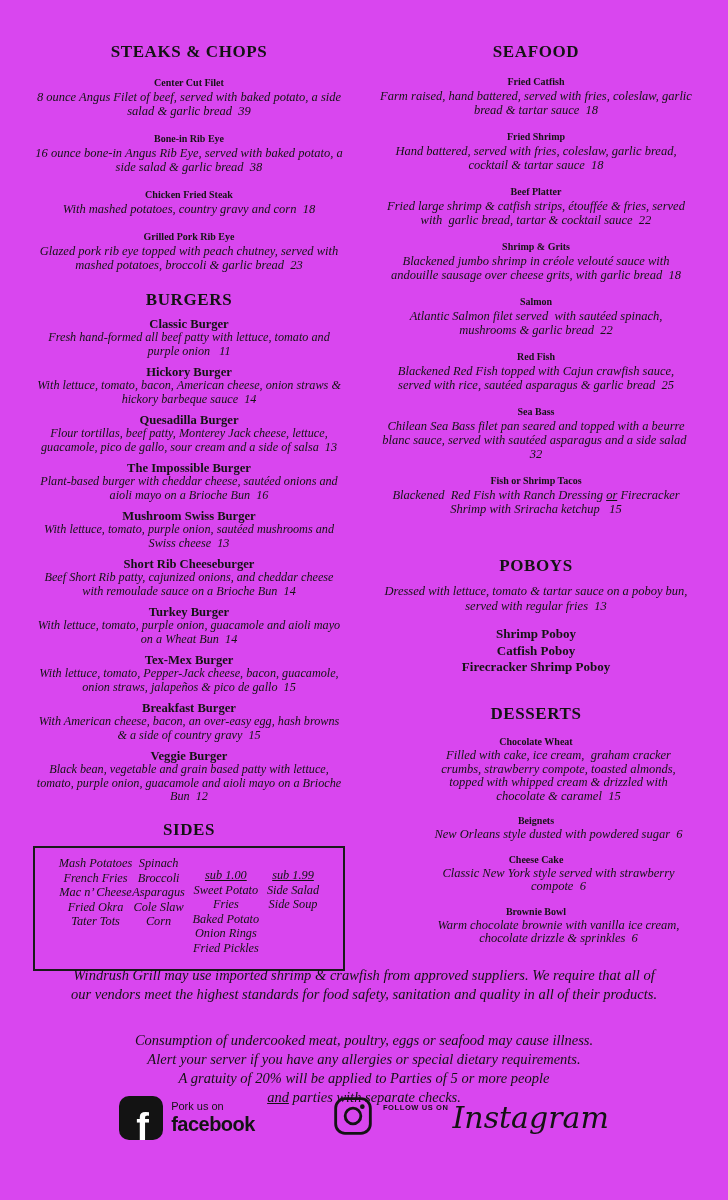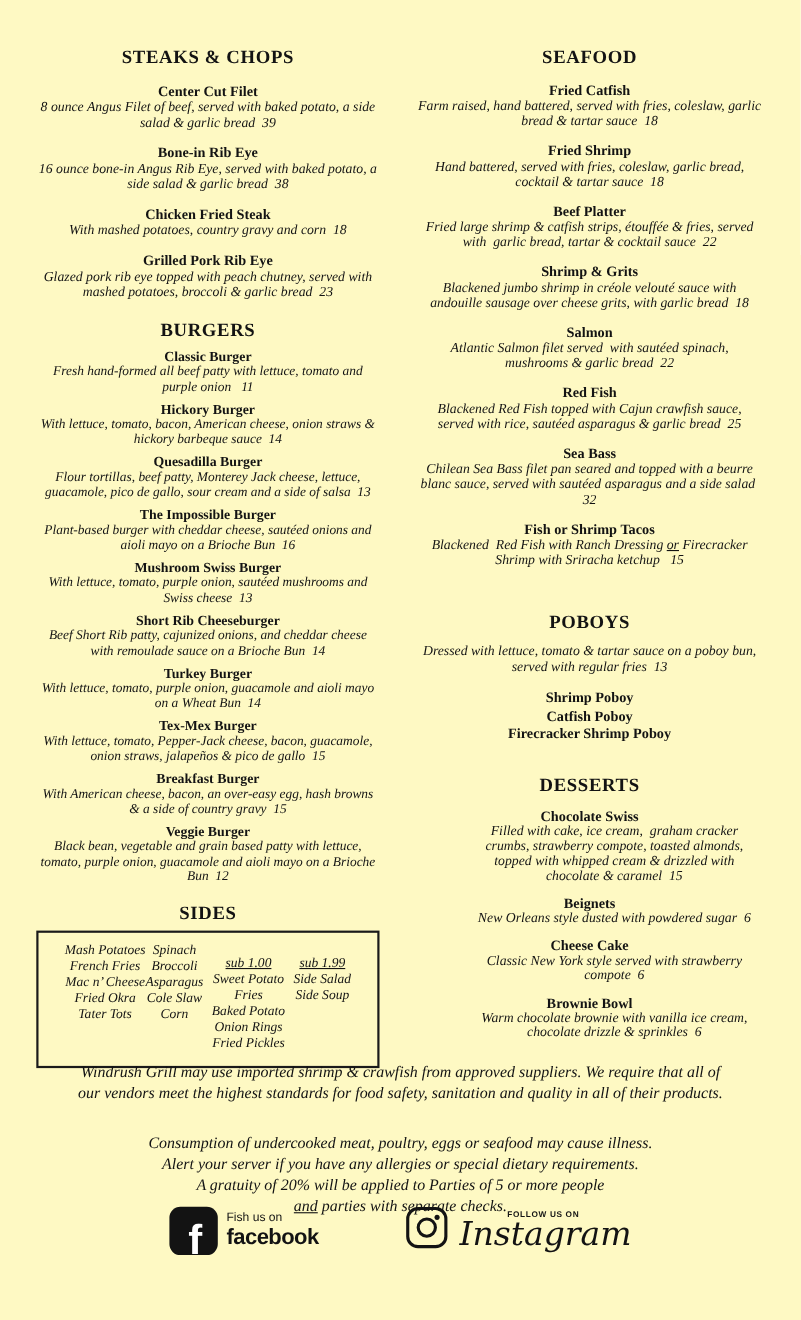--- a/index.html
+++ b/index.html
@@ -1,29 +1,29 @@
 <!DOCTYPE html>
 <html><head>
 <meta charset="utf-8">
 <style>
   html,body{margin:0;padding:0;}
-  .page{position:relative;width:728px;height:1200px;background:#fef9c3;color:#131313;
+  .page{position:relative;width:728px;height:1200px;background:#d946ef;color:#131313;
         font-family:"Liberation Serif", serif;overflow:hidden;}
   .col{position:absolute;top:0;width:312px;height:1200px;}
   .col-left{left:33px;}
   .col-right{left:380px;}
   .menu-section{position:absolute;left:0;width:100%;text-align:center;}
   .sec-steaks{top:42px;}
   .sec-burgers{top:290px;}
   .sec-sides{top:820px;}
   .sec-seafood{top:42px;}
   .sec-poboys{top:556px;}
   .sec-desserts{top:704px;}
   .section-title{margin:0 0 4px 0;font-size:17px;line-height:20px;font-weight:bold;letter-spacing:.6px;}
-  .item-name{font-weight:bold;font-size:13px;line-height:15px;}
+  .item-name{font-weight:bold;font-size:10px;line-height:15px;}
   .item-desc{font-style:italic;font-size:12.5px;line-height:14px;}
   .menu-item{margin-top:12px;}
   .sec-burgers .item-name{font-size:12.6px;line-height:14px;}
   .sec-burgers .item-desc{font-size:12.2px;line-height:13.5px;}
   .sec-burgers .menu-item{margin-top:7px;}
   .sec-steaks .menu-item{margin-top:13px;}
   .sec-seafood .menu-item{}
   .sec-desserts .menu-item{margin-top:10px;}
   .sec-desserts .item-desc{line-height:13.5px;margin-left:45px;}
   .section-intro{font-style:italic;font-size:12.5px;line-height:15px;margin-top:8px;}
@@ -42,21 +42,21 @@
   .social-row{position:absolute;top:1096px;left:0;right:0;display:flex;
               justify-content:center;align-items:center;gap:78px;}
   .fb-badge{display:flex;align-items:center;gap:8px;}
   .fb-icon{width:44px;height:44px;background:#131313;border-radius:10px;position:relative;overflow:hidden;}
   .fb-f{position:absolute;bottom:-9px;left:50%;transform:translateX(-38%);
         font-family:"Liberation Sans", sans-serif;font-weight:bold;font-size:38px;color:#ffffff;}
   .fb-text{display:flex;flex-direction:column;align-items:flex-start;font-family:"Liberation Sans", sans-serif;}
   .fb-line1{font-size:11px;color:#131313;}
   .fb-line2{font-size:20px;font-weight:bold;letter-spacing:-.5px;color:#131313;line-height:24px;}
   .ig-badge{display:flex;align-items:center;gap:10px;}
-  .ig-textwrap{display:flex;flex-direction:column;align-items:center;}
+  .ig-textwrap{display:flex;flex-direction:row;align-items:flex-start;}
   .ig-follow{font-family:"Liberation Sans", sans-serif;font-size:7.5px;letter-spacing:.6px;
              font-weight:bold;color:#131313;margin-right:4px;}
   .ig-label{font-style:italic;font-size:30px;line-height:30px;color:#131313;
             font-family:"DejaVu Serif", serif;}
 </style>
 </head>
 <body>
 
 <div class="page">
   <div class="col col-left">
@@ -229,21 +229,21 @@
             <div class="bold-line">Catfish Poboy</div>
             <div class="bold-line">Firecracker Shrimp Poboy</div>
           </div>
         </div>
   </section>
 
   <section class="menu-section sec-desserts">
     <h2 class="section-title">DESSERTS</h2>
     <div class="sec-body">
   <div class="menu-item">
-    <div class="item-name">Chocolate Swiss</div>
+    <div class="item-name">Chocolate Wheat</div>
     <div class="item-desc"><span>Filled with cake, ice cream,&nbsp; graham cracker crumbs, strawberry compote, toasted almonds, topped with whipped cream &amp; drizzled with chocolate &amp; caramel&nbsp; 15</span></div>
   </div>
 
 
   <div class="menu-item">
     <div class="item-name">Beignets</div>
     <div class="item-desc"><span>New Orleans style dusted with powdered sugar&nbsp; 6</span></div>
   </div>
 
   <div class="menu-item">
@@ -269,21 +269,21 @@
       <div><span>A gratuity of 20% will be applied to Parties of 5 or more people</span></div>
       <div><span class="u">and</span><span> parties with separate checks.</span></div>
     </div>
 
   <div class="social-row">
     <div class="fb-badge">
       <div class="fb-icon">
         <span class="fb-f">f</span>
       </div>
       <div class="fb-text">
-        <span class="fb-line1">Fish us on</span>
+        <span class="fb-line1">Pork us on</span>
         <span class="fb-line2">facebook</span>
       </div>
     </div>
     <div class="ig-badge">
       <span>
         <svg width="40" height="40" viewBox="0 0 24 24">
           <rect x="1.6" y="1.6" width="20.8" height="20.8" rx="5.6" fill="none" stroke="#131313" stroke-width="1.7"></rect>
           <circle cx="12" cy="12" r="4.7" fill="none" stroke="#131313" stroke-width="1.7"></circle>
           <circle cx="17.6" cy="6.4" r="1.4" fill="#131313"></circle>
         </svg>

